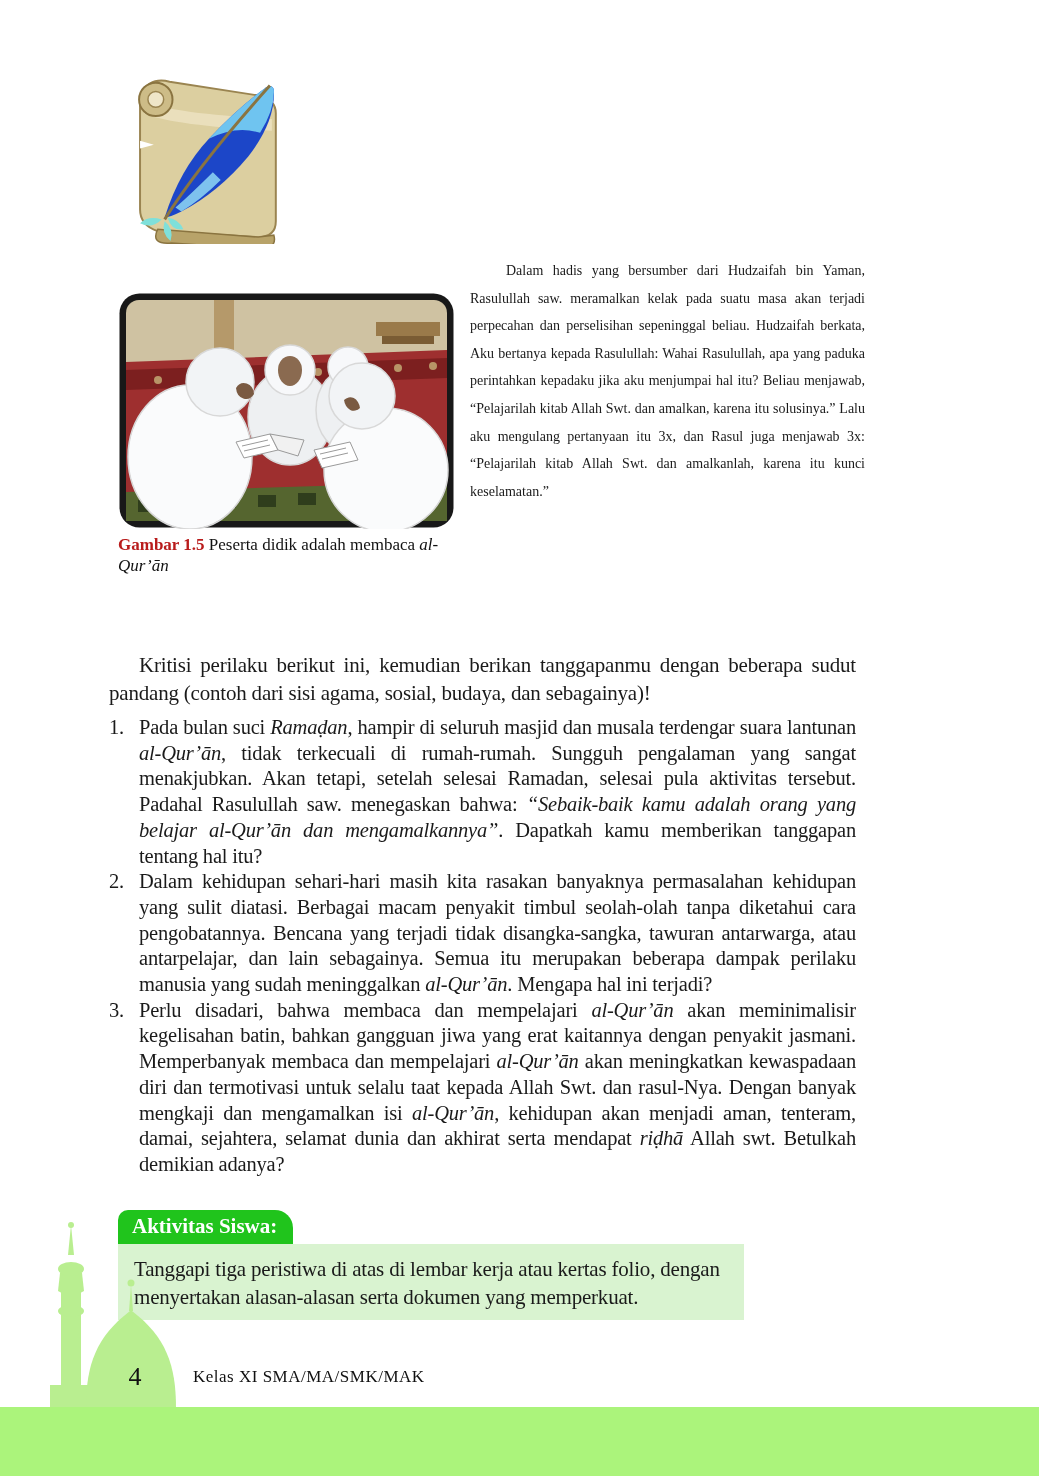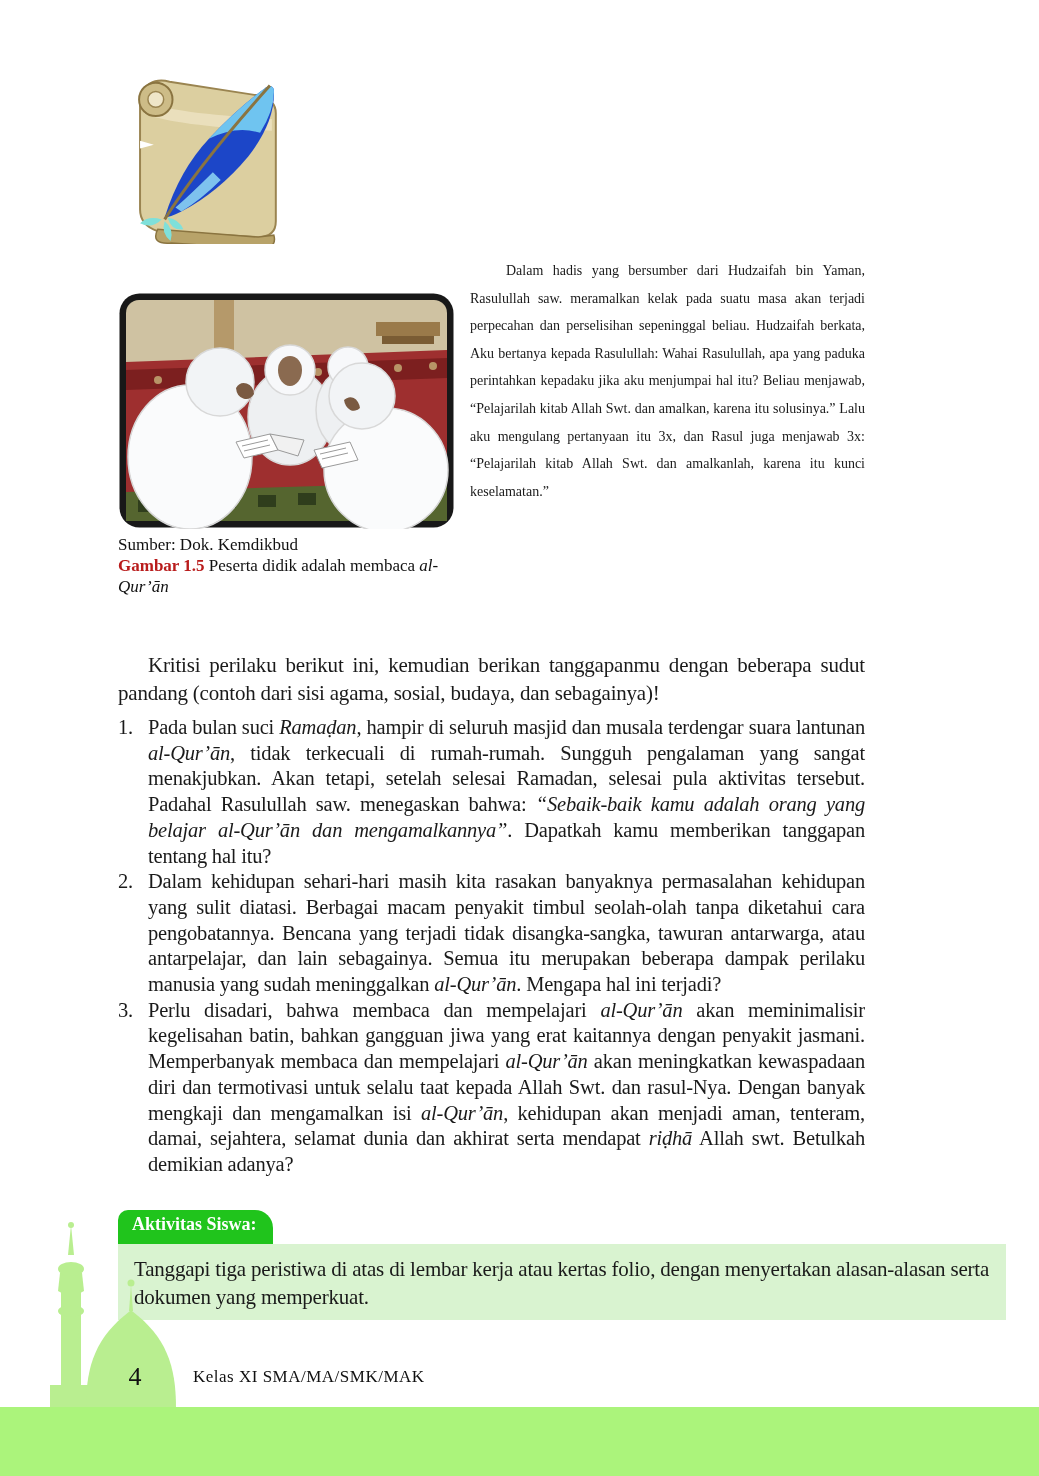--- a/index.html
+++ b/index.html
@@ -24,37 +24,37 @@
     font-size:17px; line-height:21px; color:#111;
   }
   .cap-label { color:#b91c1c; font-weight:bold; }
   
   .intro-paragraph {
     position:absolute; left:470px; top:257px; width:395px;
     font-size:14px; line-height:27.6px; text-align:justify;
     text-indent:36px;
   }
   
-  .main-flow { position:absolute; left:118px; top:651px; width:747px; }
+  .main-flow { position:absolute; left:109px; top:651px; width:747px; }
   .lead-paragraph {
     font-size:21px; line-height:28px; text-align:justify; text-indent:30px;
     letter-spacing:-0.2px;
   }
   .numbered-list { margin-top:8px; }
   .li { display:flex; font-size:20.5px; line-height:25.7px; letter-spacing:-0.2px; }
   .li .num { width:30px; flex:0 0 30px; }
   .li .txt { flex:1; text-align:justify; }
   
   .activity-badge {
     position:absolute; left:118px; top:1210px; height:35px;
-    background:#20c41c; color:#ffffff; font-weight:bold; font-size:18px;
+    background:#20c41c; color:#ffffff; font-weight:bold; font-size:21px;
     padding:4px 16px 0 14px; border-radius:10px 18px 0 0;
   }
   .activity-box {
-    position:absolute; left:118px; top:1244px; width:888px; height:76px;
+    position:absolute; left:118px; top:1244px; width:626px; height:76px;
     background:#d9f3d0; padding:11px 16px;
     font-size:21px; line-height:28px; letter-spacing:-0.2px;
   }
   
   .mosque { position:absolute; left:0px; top:1213px; width:520px; height:195px; }
   .footer-band {
     position:absolute; left:0; top:1407px; width:1039px; height:69px;
     background:#abf47b;
   }
   .footer-page-number {
@@ -147,21 +147,20 @@
       <path d="M152 142 L186 148 L180 164 L160 158 Z" fill="#f1f1f1"></path>
       <path d="M196 158 L232 150 L240 168 L204 176 Z" fill="#ffffff"></path>
       <line x1="124" y1="154" x2="150" y2="148"></line>
         <line x1="126" y1="159" x2="152" y2="153"></line>
       <line x1="202" y1="162" x2="228" y2="156"></line>
         <line x1="204" y1="167" x2="230" y2="161"></line>
     </g>
   </svg>
 
   <div class="figure-caption-block">
-    <div>Sumber: Dok. Kemdikbud</div>
     <div><span class="cap-label">Gambar 1.5</span><span> Peserta didik adalah membaca </span><i>al-Qur’ān</i></div>
   </div>
 
   <p class="intro-paragraph">Dalam hadis yang bersumber dari Hudzaifah bin Yaman, Rasulullah saw. meramalkan kelak pada suatu masa akan terjadi perpecahan dan perselisihan sepeninggal beliau. Hudzaifah berkata, Aku bertanya kepada Rasulullah: Wahai Rasulullah, apa yang paduka perintahkan kepadaku jika aku menjumpai hal itu? Beliau menjawab, “Pelajarilah kitab Allah Swt. dan amalkan, karena itu solusinya.” Lalu aku mengulang pertanyaan itu 3x, dan Rasul juga menjawab 3x: “Pelajarilah kitab Allah Swt. dan amalkanlah, karena itu kunci keselamatan.”</p>
 
   <div class="main-flow">
     <p class="lead-paragraph">Kritisi perilaku berikut ini, kemudian berikan tanggapanmu dengan beberapa sudut pandang (contoh dari sisi agama, sosial, budaya, dan sebagainya)!</p>
     <div class="numbered-list">
       <div class="li">
         <span class="num">1.</span>

